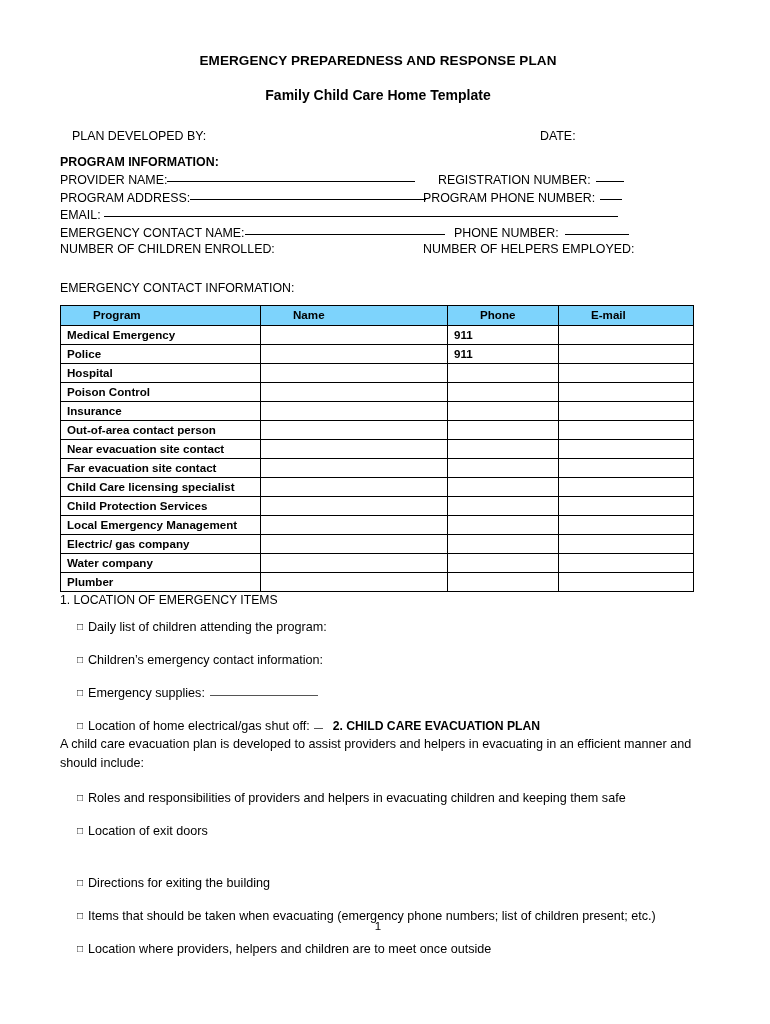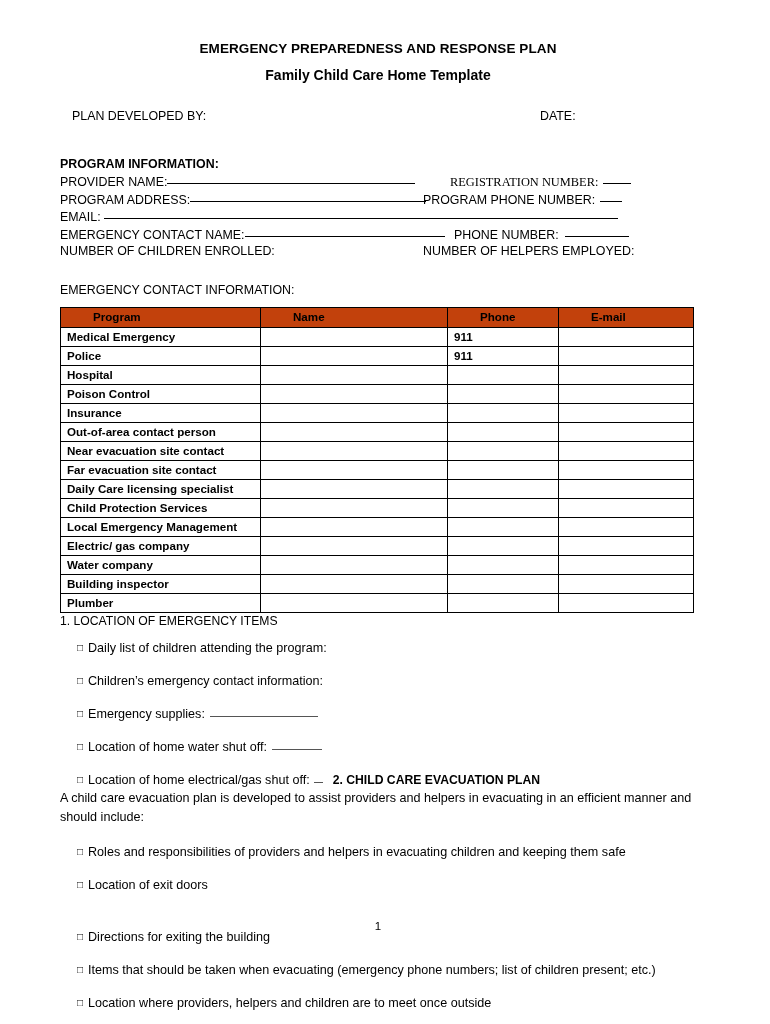--- a/index.html
+++ b/index.html
@@ -29,21 +29,21 @@
     width: 636px;
   }
 
   
   .title-block { text-align: center; }
   .doc-title {
     font-size: 13.5px;
     font-weight: bold;
     letter-spacing: 0.1px;
     line-height: 18px;
-    margin: 4px;
+    margin: 16px;
   }
   .doc-subtitle {
     font-size: 14px;
     font-weight: bold;
     line-height: 18px;
     margin: 8px 0 0 0;
   }
 
   
   .devrow {
@@ -53,21 +53,21 @@
     position: relative;
     height: 16px;
   }
   .devrow .left { position: absolute; left: 12px; top: 0; }
   .devrow .right { position: absolute; left: 480px; top: 0; }
 
   
   .section-head {
     font-size: 12.4px;
     font-weight: bold;
-    margin-top: 32px;
+    margin-top: 10px;
     line-height: 17px;
   }
   .info-line {
     font-size: 12.4px;
     line-height: 17.5px;
     white-space: nowrap;
     position: relative;
     height: 17.5px;
   }
   .info-line .lbl { display: inline; }
@@ -103,21 +103,21 @@
     padding: 0 0 0 6px;
     font-size: 11.6px;
     font-weight: bold;
     text-align: left;
     vertical-align: middle;
     line-height: 14px;
     overflow: hidden;
     white-space: nowrap;
   }
   table.contacts thead th {
-    background: #c2410c;
+    background: #7dd3fc;
     height: 19px;
     padding-left: 32px;
   }
 
   
   .num-head {
     font-size: 12.2px;
     font-weight: normal;
     line-height: 16px;
   }
@@ -176,21 +176,21 @@
 
     <div class="devrow">
       <span class="left">PLAN DEVELOPED BY:</span>
       <span class="right">DATE:</span>
     </div>
 
     <div class="section-head">PROGRAM INFORMATION:</div>
 
     <div class="info-line">
       <span class="lbl">PROVIDER NAME:</span><span class="rule" style="width:248px;"></span>
-      <span class="abs-right" style="left:390px;font-family:Liberation Serif, serif;"><span>REGISTRATION NUMBER:</span><span class="rule" style="width:28px;margin-left:5px;"></span></span>
+      <span class="abs-right" style="left:378px;"><span>REGISTRATION NUMBER:</span><span class="rule" style="width:28px;margin-left:5px;"></span></span>
     </div>
 
     <div class="info-line">
       <span class="lbl">PROGRAM ADDRESS:</span><span class="rule" style="width:236px;"></span>
       <span class="abs-right" style="left:363px;"><span>PROGRAM PHONE NUMBER:</span><span class="rule" style="width:22px;margin-left:5px;"></span></span>
     </div>
 
     <div class="info-line">
       <span class="lbl">EMAIL:</span><span class="rule" style="width:514px;margin-left:3px;"></span>
     </div>
@@ -265,21 +265,21 @@
           <td></td>
           <td></td>
         </tr>
         <tr>
           <td>Far evacuation site contact</td>
           <td></td>
           <td></td>
           <td></td>
         </tr>
         <tr>
-          <td>Daily Care licensing specialist</td>
+          <td>Child Care licensing specialist</td>
           <td></td>
           <td></td>
           <td></td>
         </tr>
         <tr>
           <td>Child Protection Services</td>
           <td></td>
           <td></td>
           <td></td>
         </tr>
@@ -290,26 +290,20 @@
           <td></td>
         </tr>
         <tr>
           <td>Electric/ gas company</td>
           <td></td>
           <td></td>
           <td></td>
         </tr>
         <tr>
           <td>Water company</td>
-          <td></td>
-          <td></td>
-          <td></td>
-        </tr>
-        <tr>
-          <td>Building inspector</td>
           <td></td>
           <td></td>
           <td></td>
         </tr>
         <tr>
           <td>Plumber</td>
           <td></td>
           <td></td>
           <td></td>
         </tr>
@@ -323,23 +317,20 @@
     </div>
 
     <div class="check loose">
       <span class="box">□</span><span class="txt">Children’s emergency contact information:</span>
     </div>
 
     <div class="check loose">
       <span class="box">□</span><span class="txt">Emergency supplies:</span><span class="inline-rule" style="width:108px;margin-left:5px;"></span>
     </div>
 
-    <div class="check loose">
-      <span class="box">□</span><span class="txt">Location of home water shut off:</span><span class="inline-rule" style="width:50px;margin-left:5px;"></span>
-    </div>
 
     <div class="check loose">
       <span class="box">□</span><span class="txt">Location of home electrical/gas shut off:</span><span class="inline-rule" style="width:9px;margin-left:4px;"></span><span class="inline-bold" style="margin-left:10px;">2. CHILD CARE EVACUATION PLAN</span>
     </div>
 
     <div class="para">A child care evacuation plan is developed to assist providers and helpers in evacuating in an efficient manner and should include:</div>
 
     <div class="check loose">
       <span class="box">□</span><span class="txt">Roles and responsibilities of providers and helpers in evacuating children and keeping them safe</span>
     </div>

